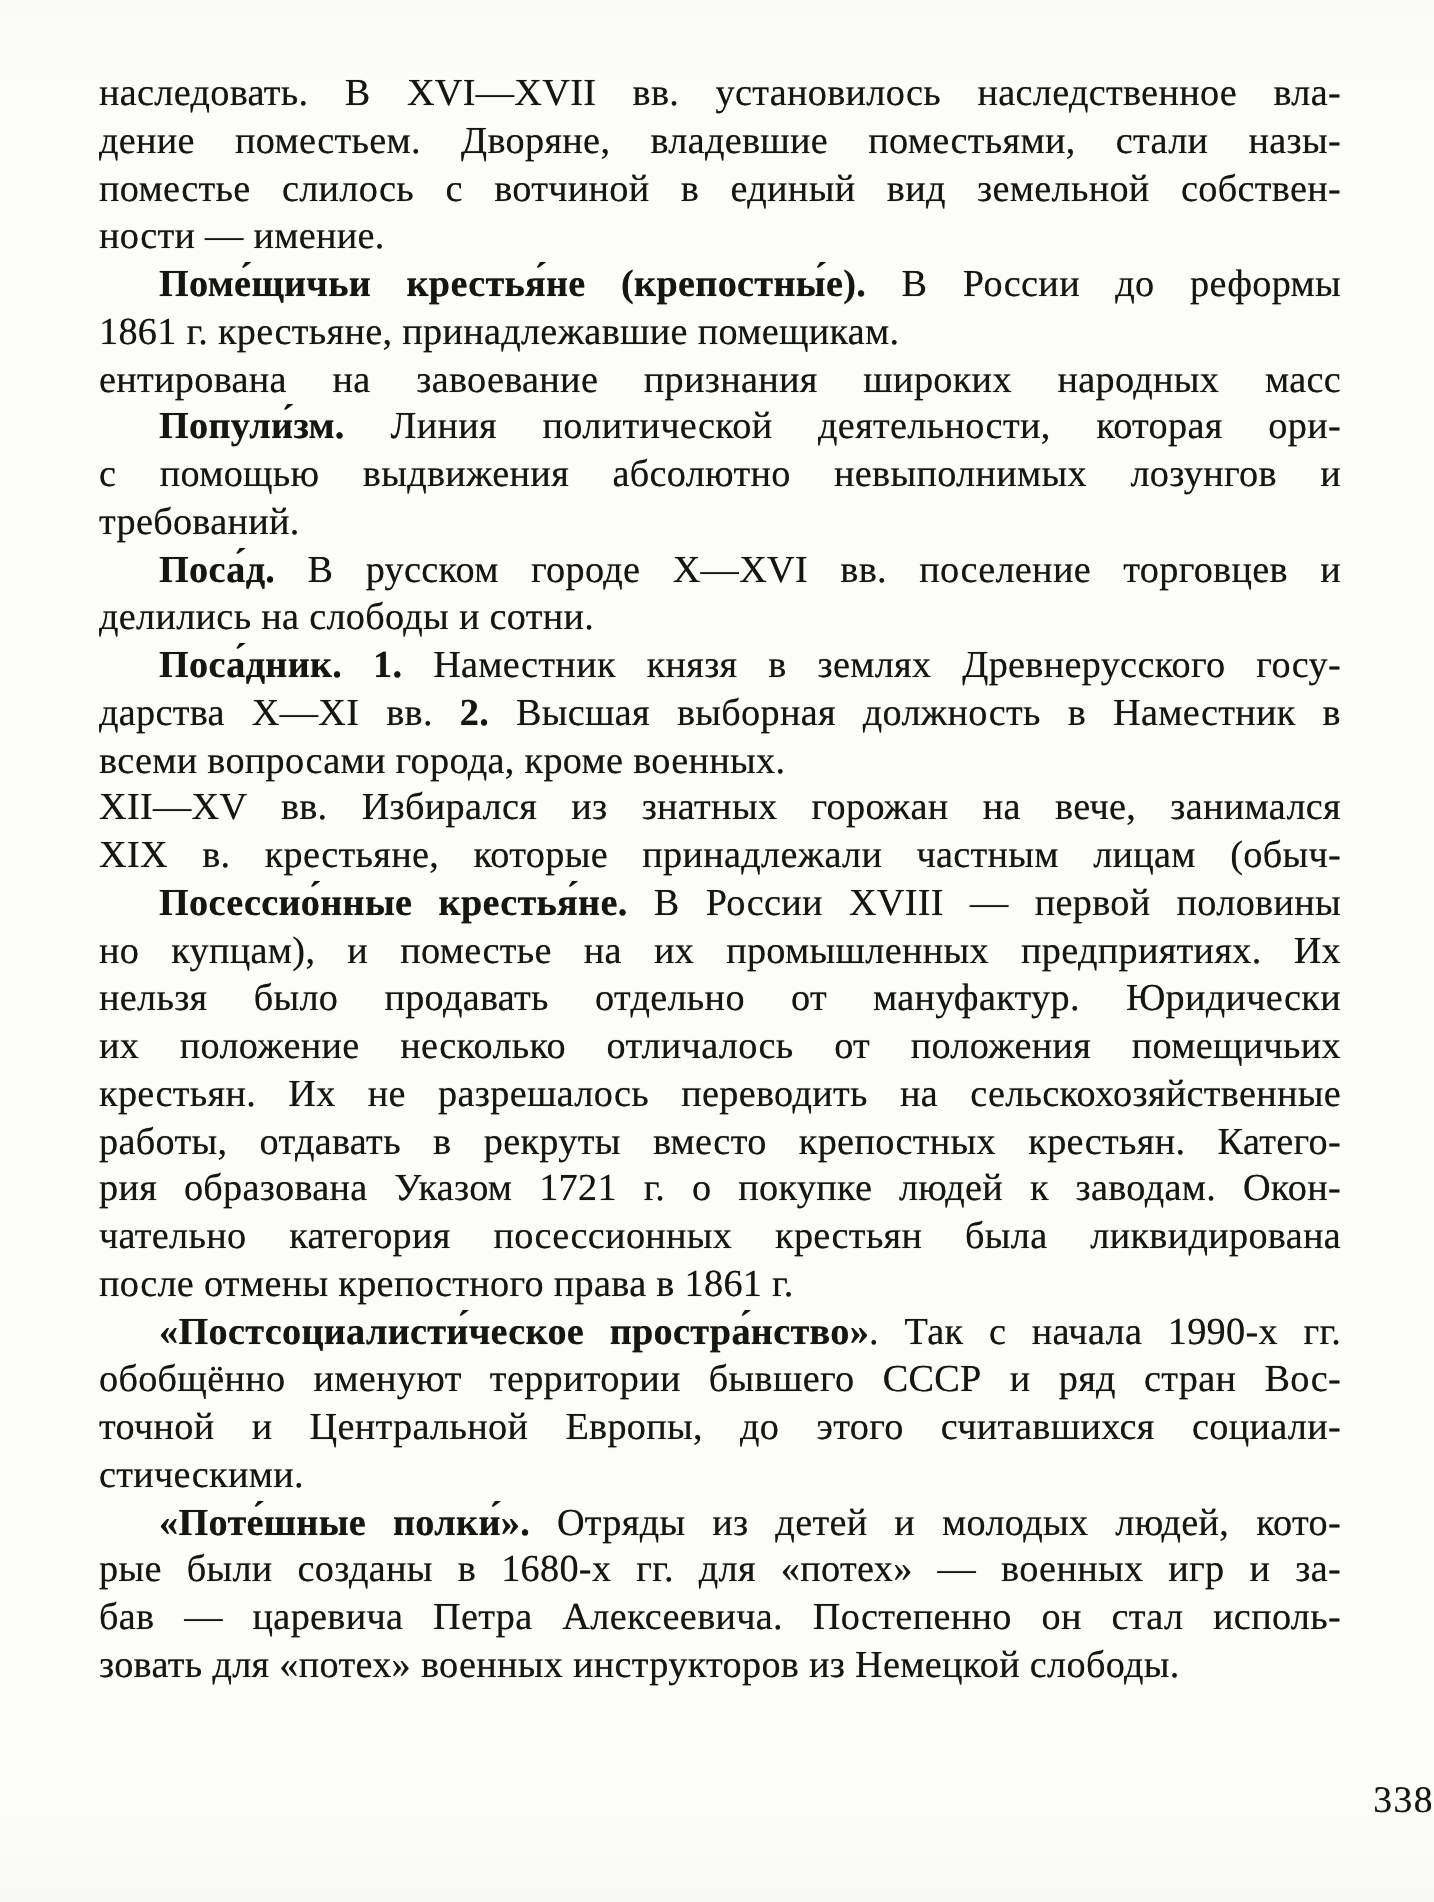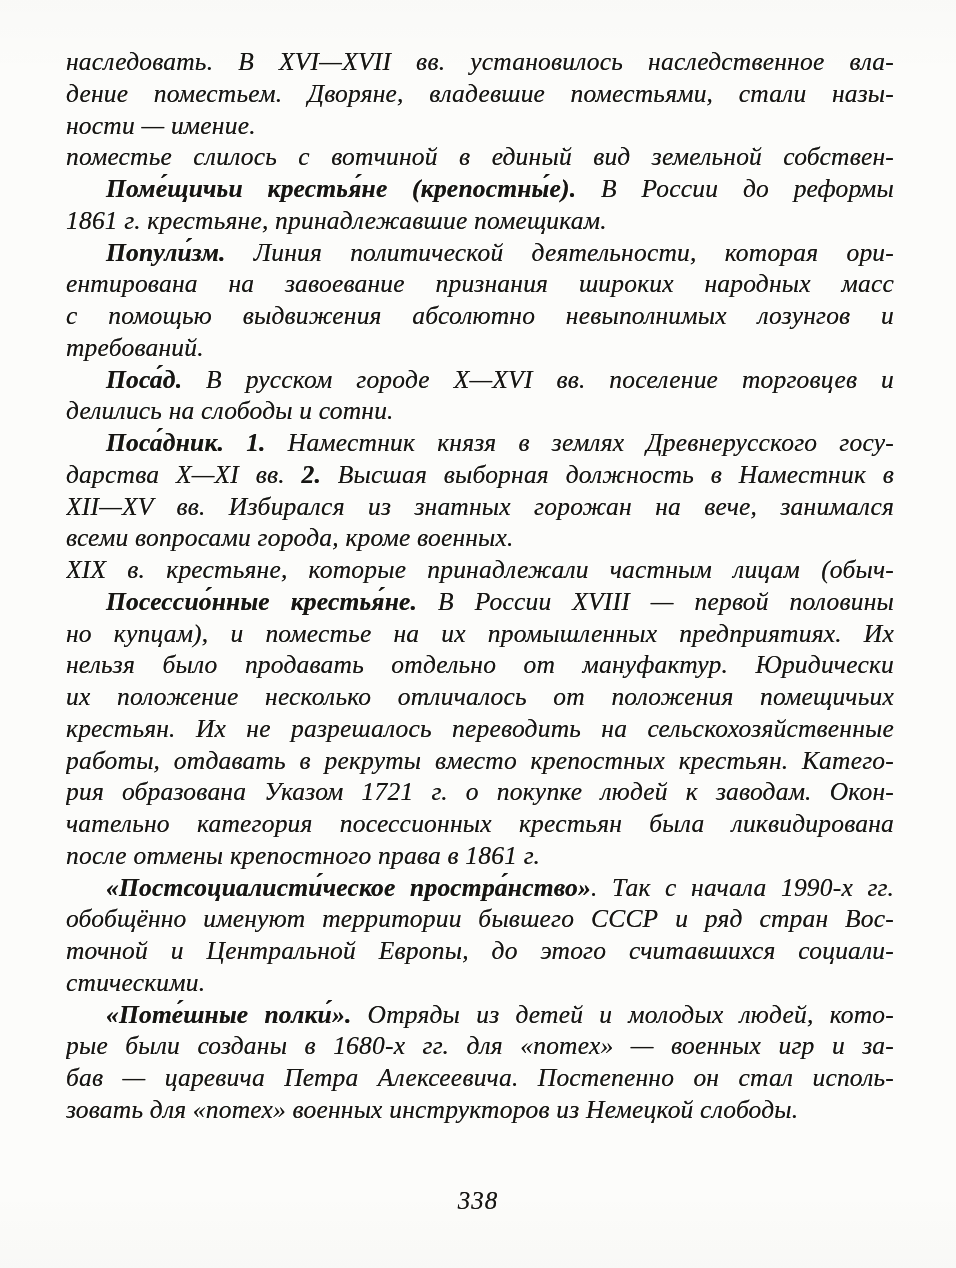--- a/index.html
+++ b/index.html
@@ -11,21 +11,20 @@
     height: 1268px;
     background: #fcfcfa;
     position: relative;
     overflow: hidden;
   }
   .page {
     position: absolute;
     inset: 0;
     font-family: "Liberation Serif", "DejaVu Serif", serif;
     color: #161512;
-    font-style: italic;
   }
   
   .page::before {
     content: "";
     position: absolute;
     inset: 0;
     background: linear-gradient(180deg, rgba(0,0,0,0.012) 0%, rgba(0,0,0,0) 6%, rgba(0,0,0,0) 94%, rgba(0,0,0,0.015) 100%);
     pointer-events: none;
   }
   .text-block {
@@ -54,48 +53,48 @@
     text-indent: 40px;
   }
   .b {
     font-weight: bold;
   }
   .page-number {
     position: absolute;
     top: 1186px;
     left: 0;
     width: 956px;
-    text-align: center;
+    text-align: right;
     font-size: 25px;
     line-height: 30px;
     letter-spacing: 1px;
     text-shadow: 0 0 0.5px rgba(10,10,10,0.65);
   }
 </style>
 </head>
 <body>
 
 <div class="page">
   <div class="text-block">
       <div class="ln"><span>наследовать. В XVI—XVII вв. установилось наследственное вла-</span></div>
       <div class="ln"><span>дение поместьем. Дворяне, владевшие поместьями, стали назы-</span></div>
+      <div class="ln"><span>поместье слилось с вотчиной в единый вид земельной собствен-</span></div>
       <div class="ln end"><span>ности — имение.</span></div>
-      <div class="ln"><span>поместье слилось с вотчиной в единый вид земельной собствен-</span></div>
       <div class="ln ind"><span class="b">Поме́щичьи крестья́не (крепостны́е).</span><span> В России до реформы</span></div>
       <div class="ln end"><span>1861 г. крестьяне, принадлежавшие помещикам.</span></div>
+      <div class="ln"><span>ентирована на завоевание признания широких народных масс</span></div>
       <div class="ln ind"><span class="b">Попули́зм.</span><span> Линия политической деятельности, которая ори-</span></div>
-      <div class="ln"><span>ентирована на завоевание признания широких народных масс</span></div>
       <div class="ln"><span>с помощью выдвижения абсолютно невыполнимых лозунгов и</span></div>
       <div class="ln end"><span>требований.</span></div>
       <div class="ln ind"><span class="b">Поса́д.</span><span> В русском городе X—XVI вв. поселение торговцев и</span></div>
       <div class="ln end"><span>делились на слободы и сотни.</span></div>
       <div class="ln ind"><span class="b">Поса́дник. 1.</span><span> Наместник князя в землях Древнерусского госу-</span></div>
       <div class="ln"><span>дарства X—XI вв. </span><span class="b">2.</span><span> Высшая выборная должность в Наместник в</span></div>
+      <div class="ln end"><span>всеми вопросами города, кроме военных.</span></div>
       <div class="ln"><span>XII—XV вв. Избирался из знатных горожан на вече, занимался</span></div>
-      <div class="ln end"><span>всеми вопросами города, кроме военных.</span></div>
       <div class="ln"><span>XIX в. крестьяне, которые принадлежали частным лицам (обыч-</span></div>
       <div class="ln ind"><span class="b">Посессио́нные крестья́не.</span><span> В России XVIII — первой половины</span></div>
       <div class="ln"><span>но купцам), и поместье на их промышленных предприятиях. Их</span></div>
       <div class="ln"><span>нельзя было продавать отдельно от мануфактур. Юридически</span></div>
       <div class="ln"><span>их положение несколько отличалось от положения помещичьих</span></div>
       <div class="ln"><span>крестьян. Их не разрешалось переводить на сельскохозяйственные</span></div>
       <div class="ln"><span>работы, отдавать в рекруты вместо крепостных крестьян. Катего-</span></div>
       <div class="ln"><span>рия образована Указом 1721 г. о покупке людей к заводам. Окон-</span></div>
       <div class="ln"><span>чательно категория посессионных крестьян была ликвидирована</span></div>
       <div class="ln end"><span>после отмены крепостного права в 1861 г.</span></div>

